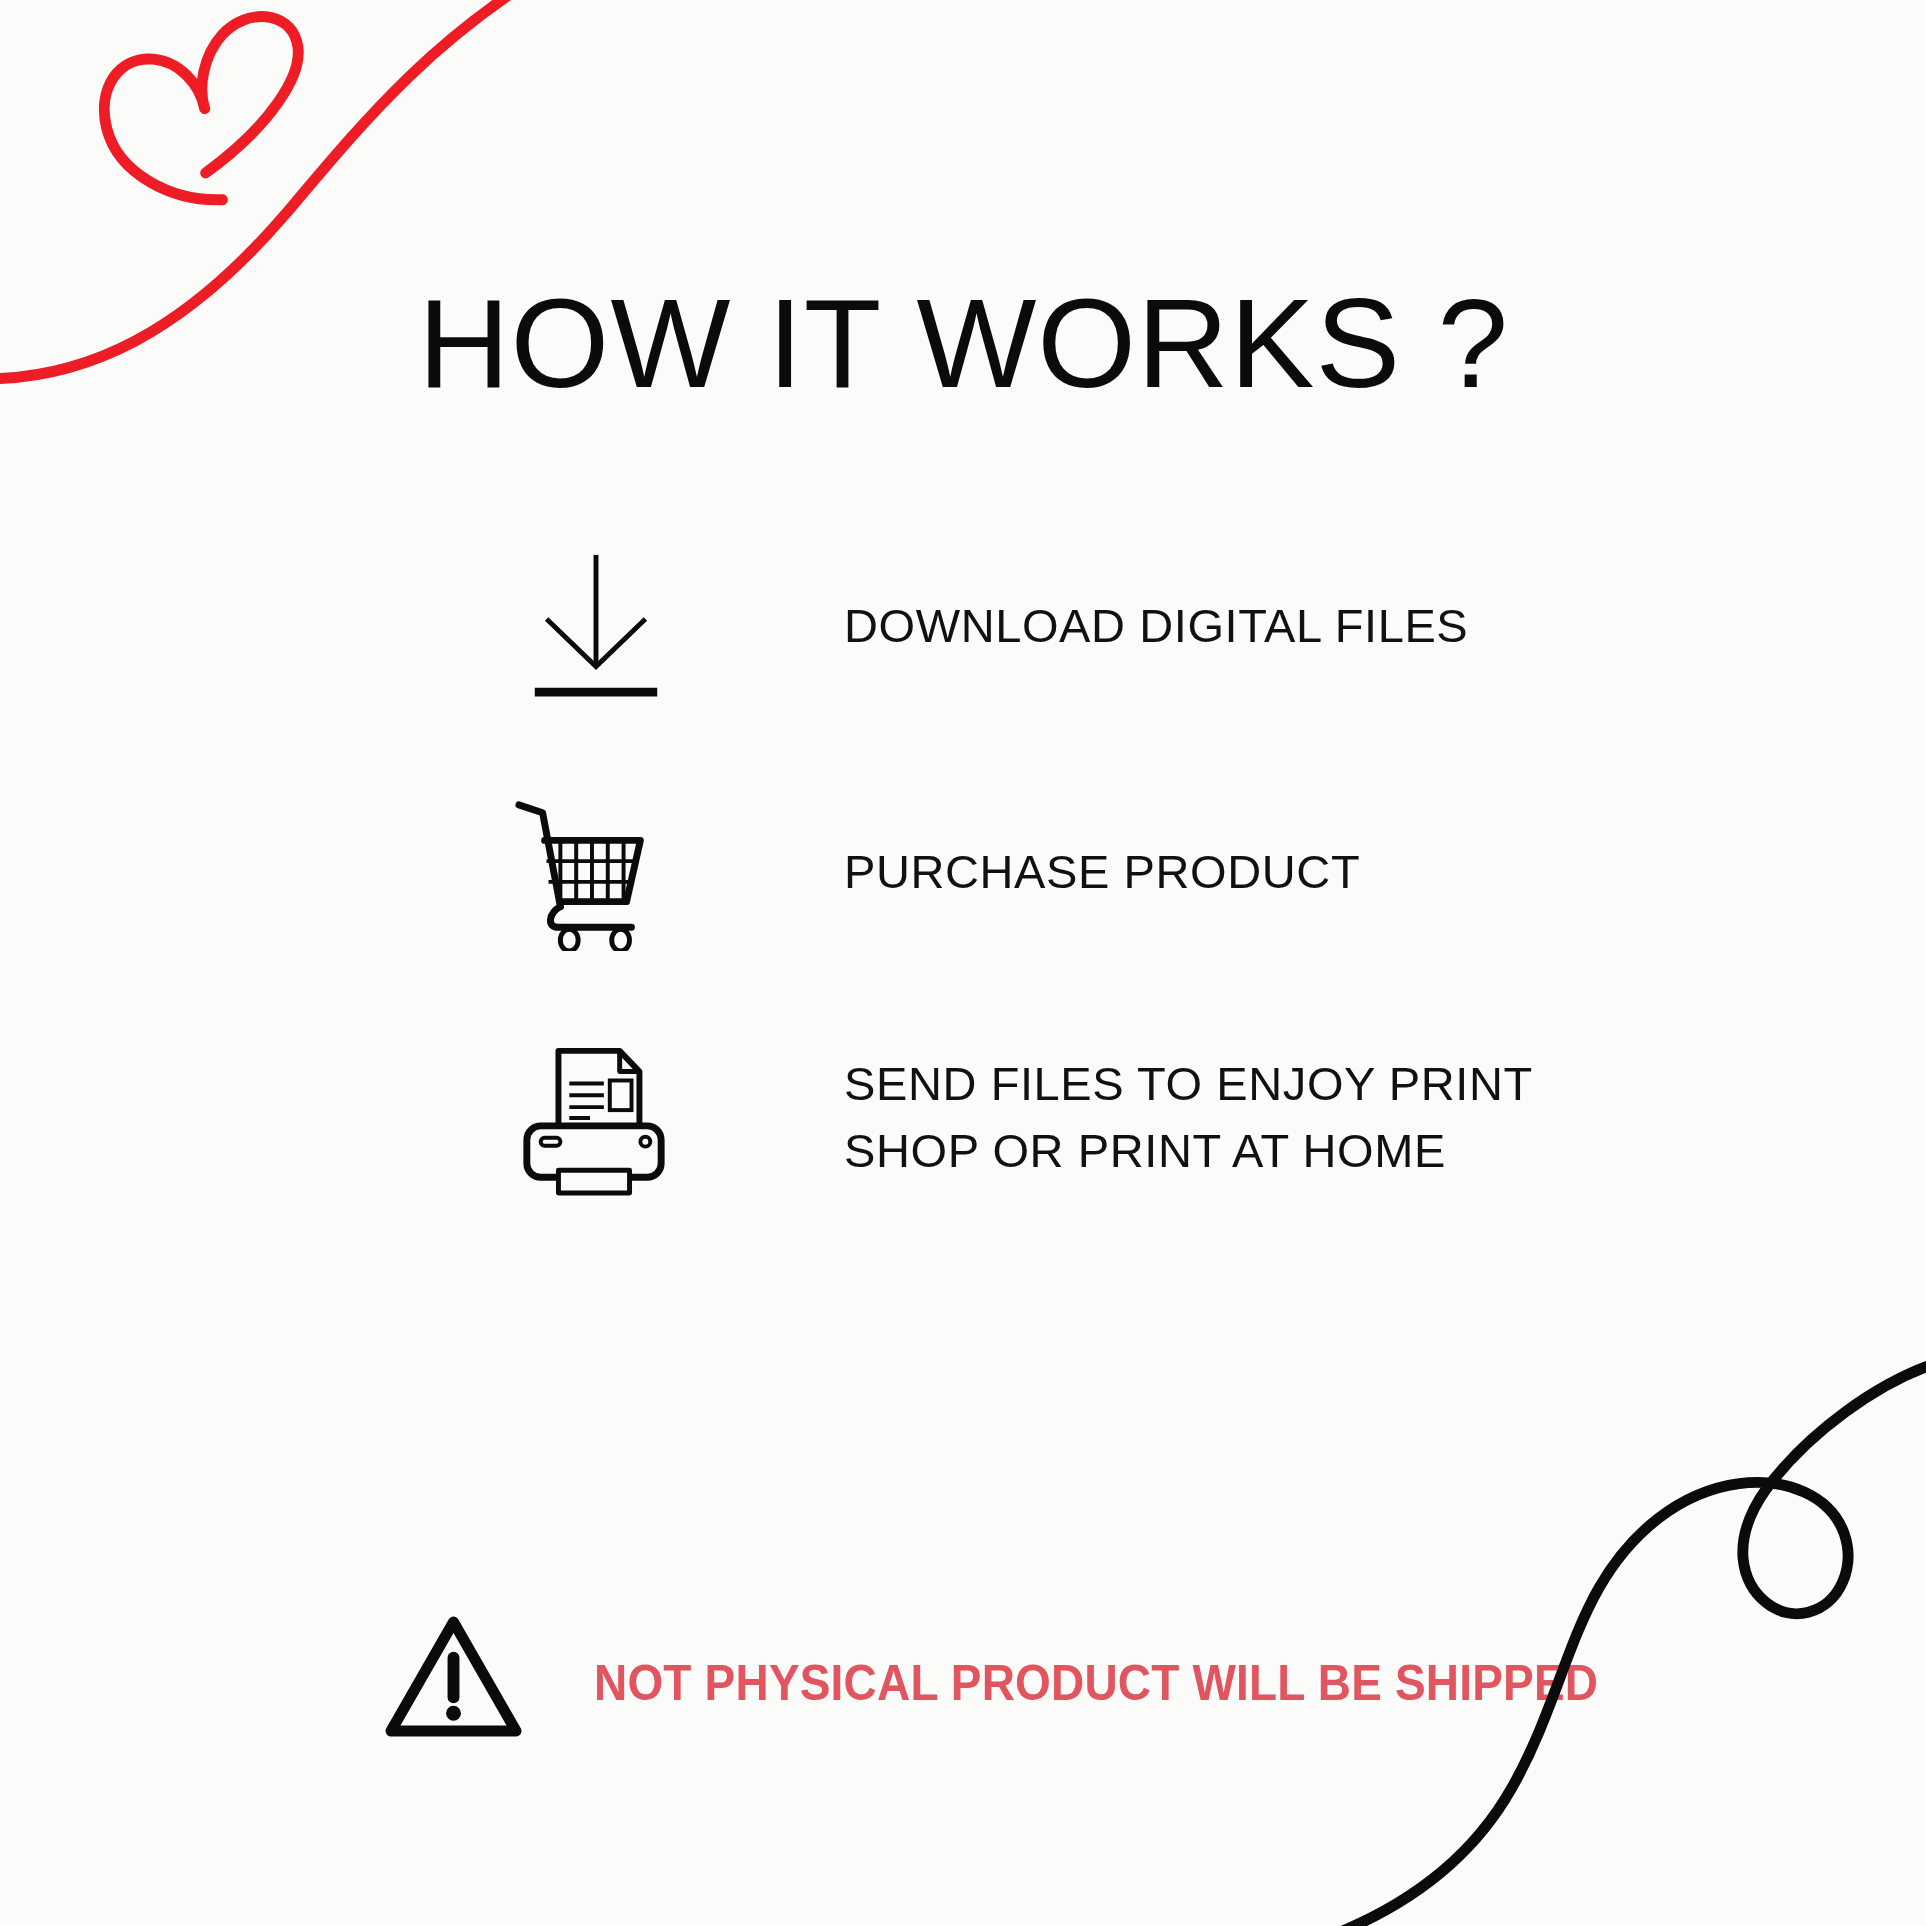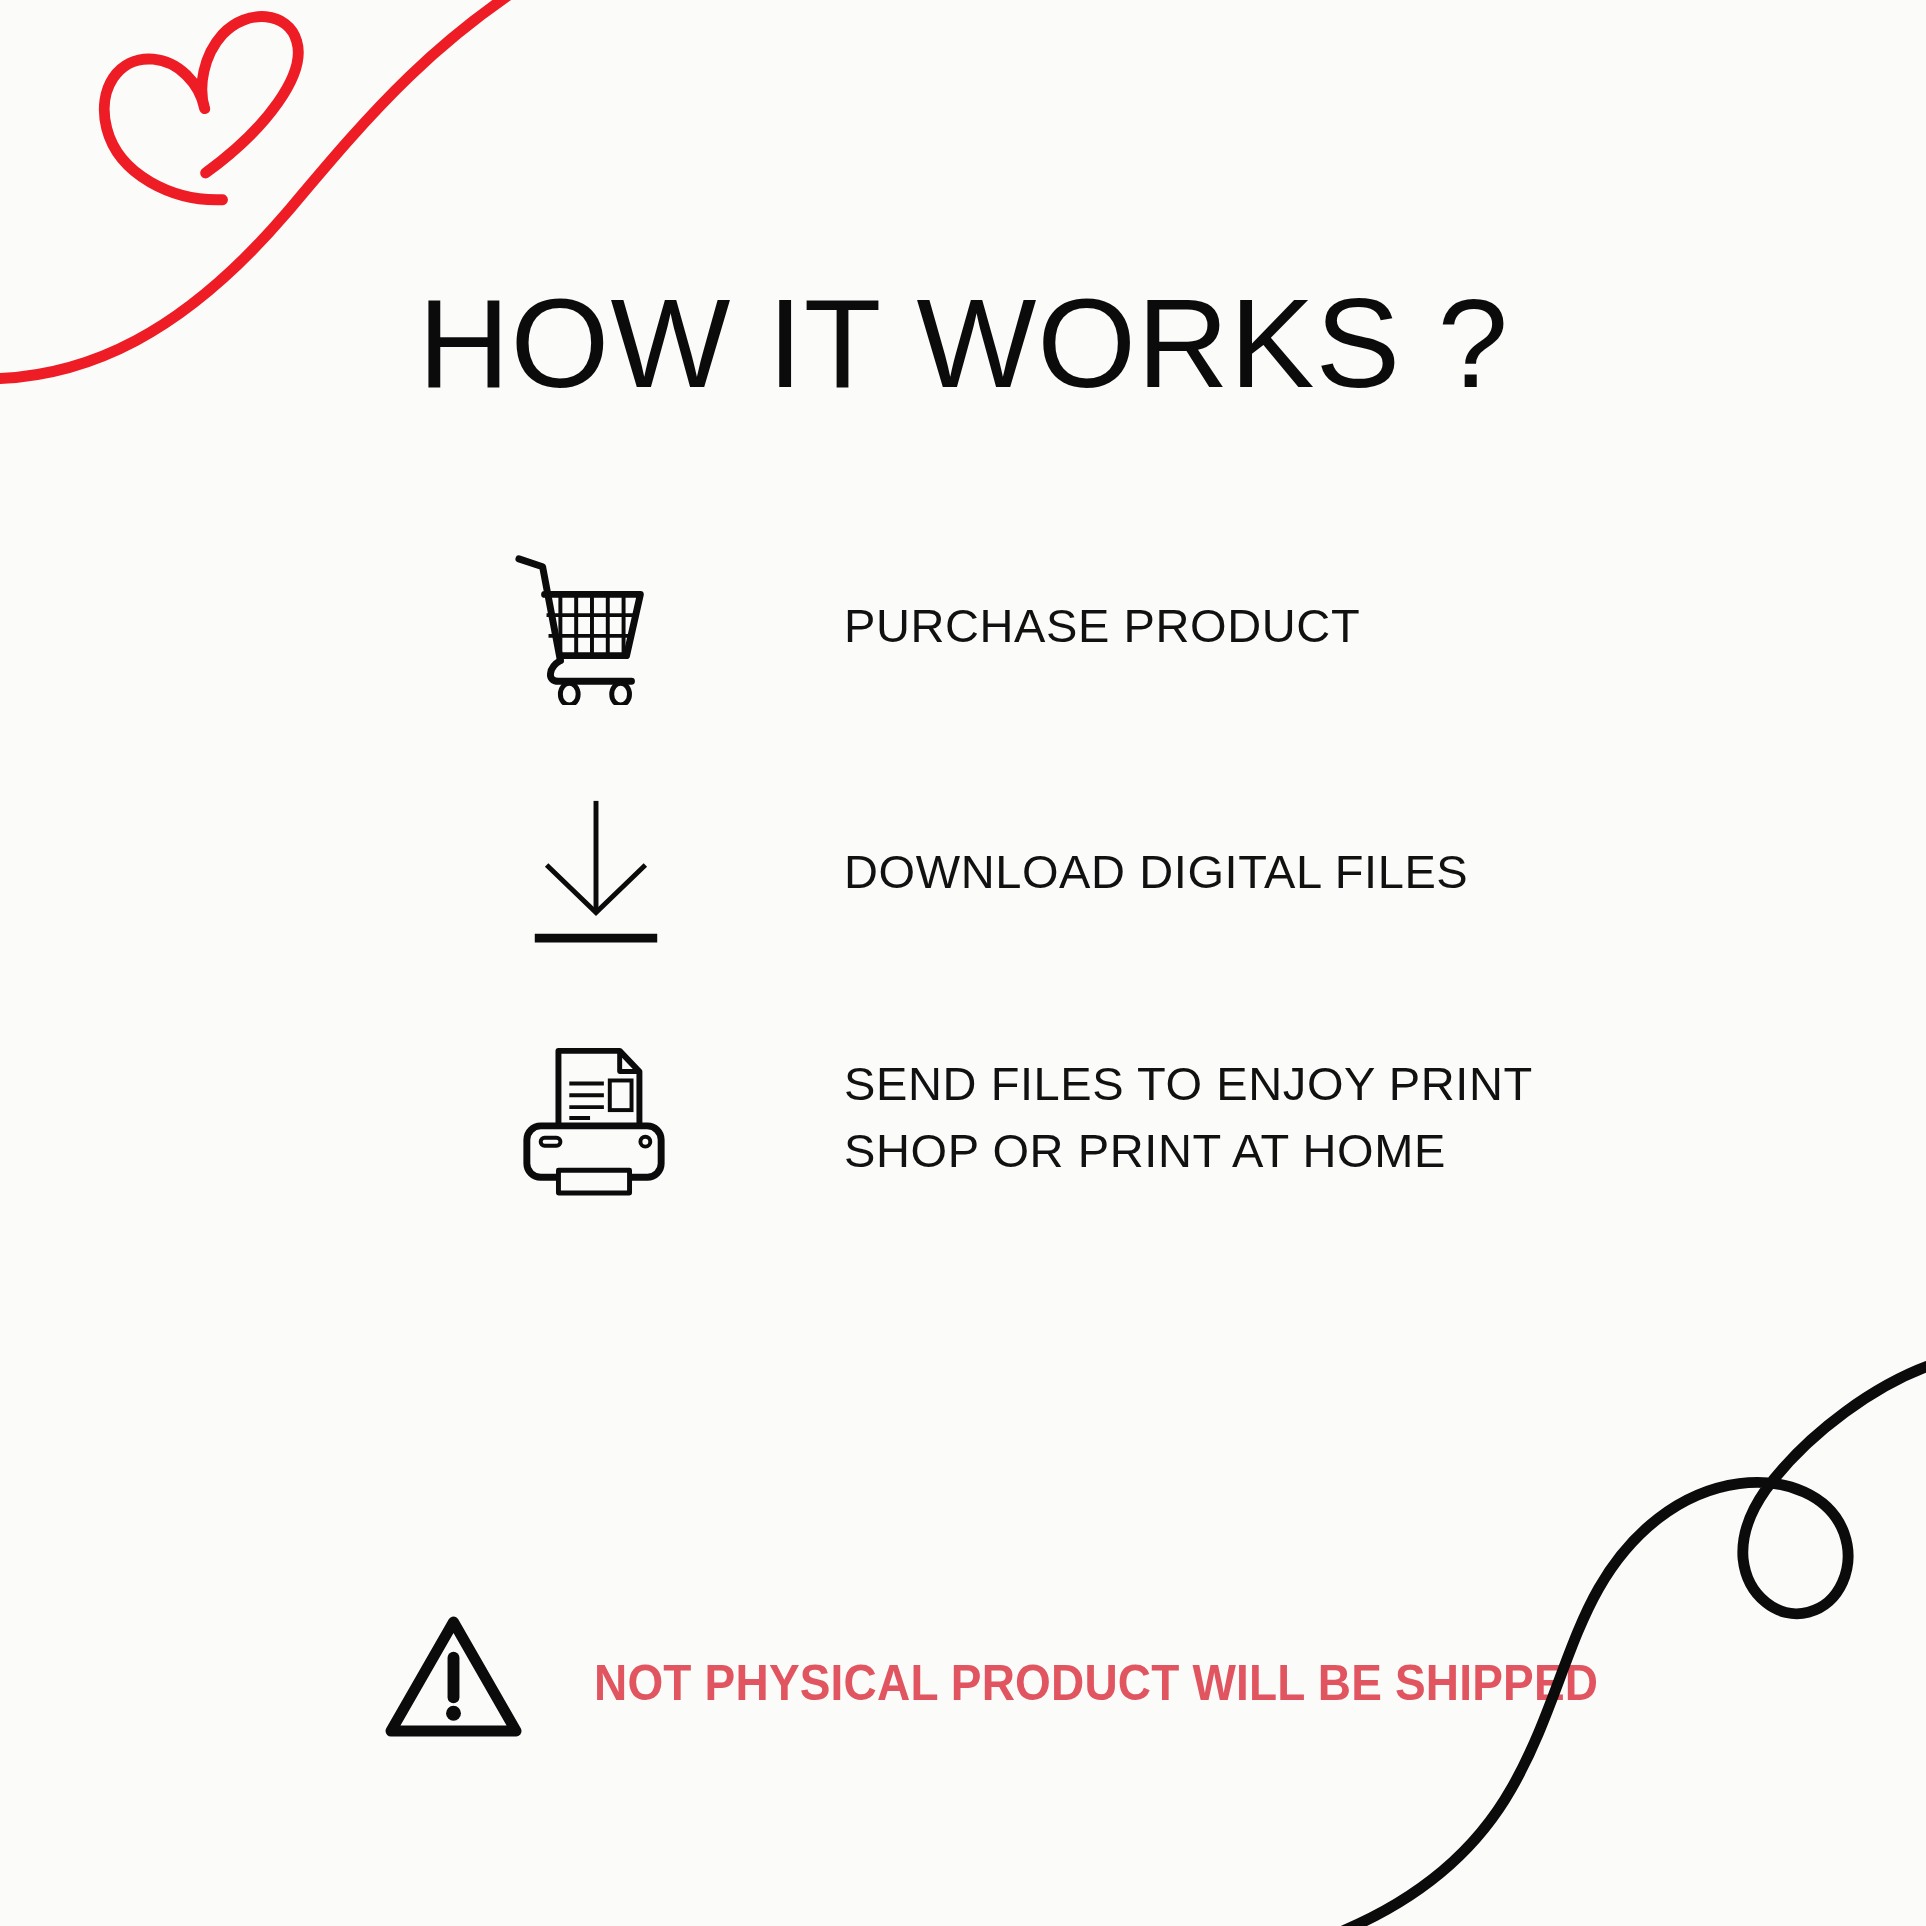--- a/index.html
+++ b/index.html
@@ -145,20 +145,33 @@
              C 236 76, 230 108, 237 130
              C 232 104, 210 82, 185 80
              C 150 77, 128 110, 138 150
              C 150 197, 205 224, 255 222" fill="none" stroke="#EE1C25" stroke-width="11" stroke-linecap="round" stroke-linejoin="round"></path>
   </svg>
 
   <div id="title">HOW IT WORKS ?</div>
 
   <div id="steps">
 
+    <div class="step" id="step-1">
+      <div class="step-icon">
+        <svg viewBox="0 0 160 160" width="158" height="158">
+          <g fill="none" stroke="#0B0B0B" stroke-linecap="butt">
+            <path d="M80 8 L80 119" stroke-width="5"></path>
+            <path d="M30 73 L80 121 L130 73" stroke-width="5" stroke-linejoin="miter"></path>
+            <path d="M18 147 L142 147" stroke-width="9"></path>
+          </g>
+        </svg>
+      </div>
+      <div class="step-label">DOWNLOAD DIGITAL FILES</div>
+    </div>
+
     <div class="step" id="step-0">
       <div class="step-icon">
         <svg viewBox="0 0 160 160" width="158" height="158">
           <g fill="none" stroke="#0B0B0B" stroke-width="7" stroke-linecap="round" stroke-linejoin="round">
             <path d="M8 12 L32 20 L50 115"></path>
             <path d="M34 48 L131 48 L117 110 L50 110"></path>
             <path d="M50 115 C 38 122, 36 136, 48 136 L122 136"></path>
           </g>
           <g fill="none" stroke="#0B0B0B" stroke-width="4">
             <path d="M36 69 L126 69"></path>
@@ -167,33 +180,20 @@
             <path d="M66 48 L66 110"></path>
             <path d="M82 48 L82 110"></path>
             <path d="M98 48 L98 110"></path>
             <path d="M114 48 L114 110"></path>
           </g>
           <ellipse cx="59" cy="149" rx="9" ry="11" fill="none" stroke="#0B0B0B" stroke-width="5"></ellipse>
           <ellipse cx="111" cy="149" rx="9" ry="11" fill="none" stroke="#0B0B0B" stroke-width="5"></ellipse>
         </svg>
       </div>
       <div class="step-label">PURCHASE PRODUCT</div>
-    </div>
-
-    <div class="step" id="step-1">
-      <div class="step-icon">
-        <svg viewBox="0 0 160 160" width="158" height="158">
-          <g fill="none" stroke="#0B0B0B" stroke-linecap="butt">
-            <path d="M80 8 L80 119" stroke-width="5"></path>
-            <path d="M30 73 L80 121 L130 73" stroke-width="5" stroke-linejoin="miter"></path>
-            <path d="M18 147 L142 147" stroke-width="9"></path>
-          </g>
-        </svg>
-      </div>
-      <div class="step-label">DOWNLOAD DIGITAL FILES</div>
     </div>
 
     <div class="step" id="step-2">
       <div class="step-icon">
         <svg viewBox="0 0 160 160" width="158" height="158">
 
           <path d="M44 12 L106 12 L126 33 L126 88 L44 88 Z" fill="#FBFBFA" stroke="#0B0B0B" stroke-width="6" stroke-linejoin="round"></path>
           <path d="M106 12 L106 33 L126 33" fill="none" stroke="#0B0B0B" stroke-width="5" stroke-linejoin="round"></path>
 
           <g fill="none" stroke="#0B0B0B" stroke-width="4">

